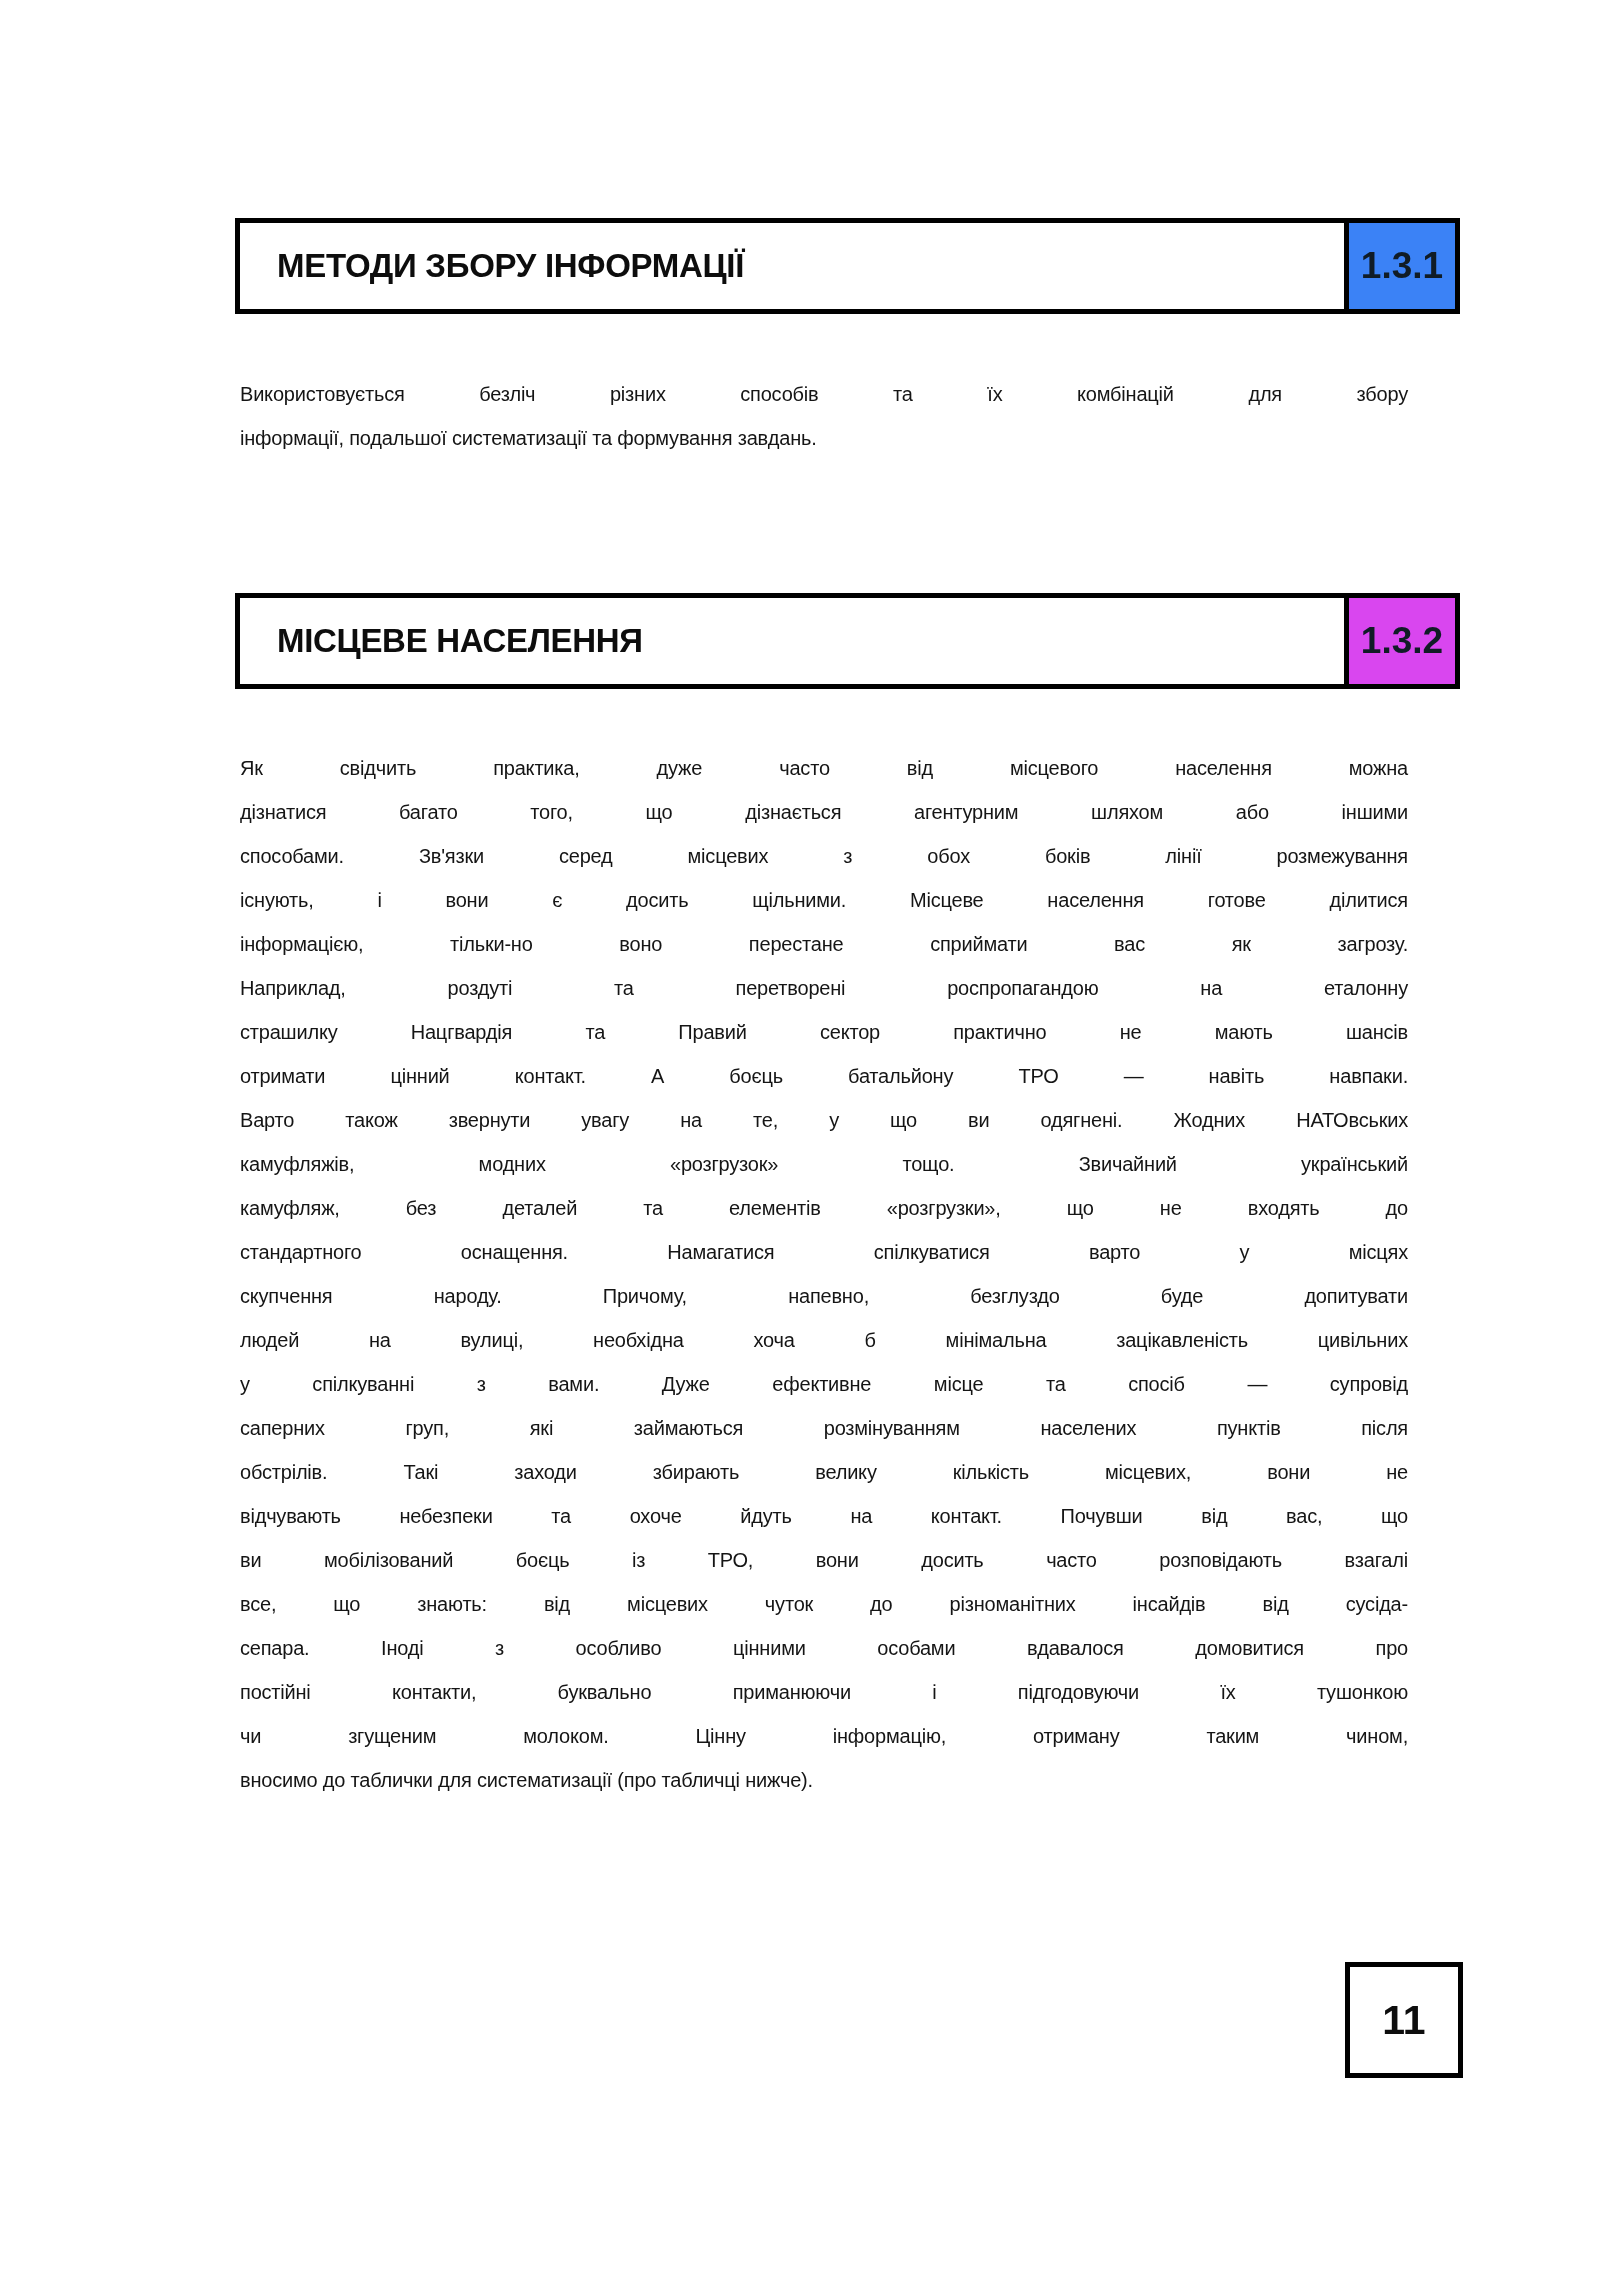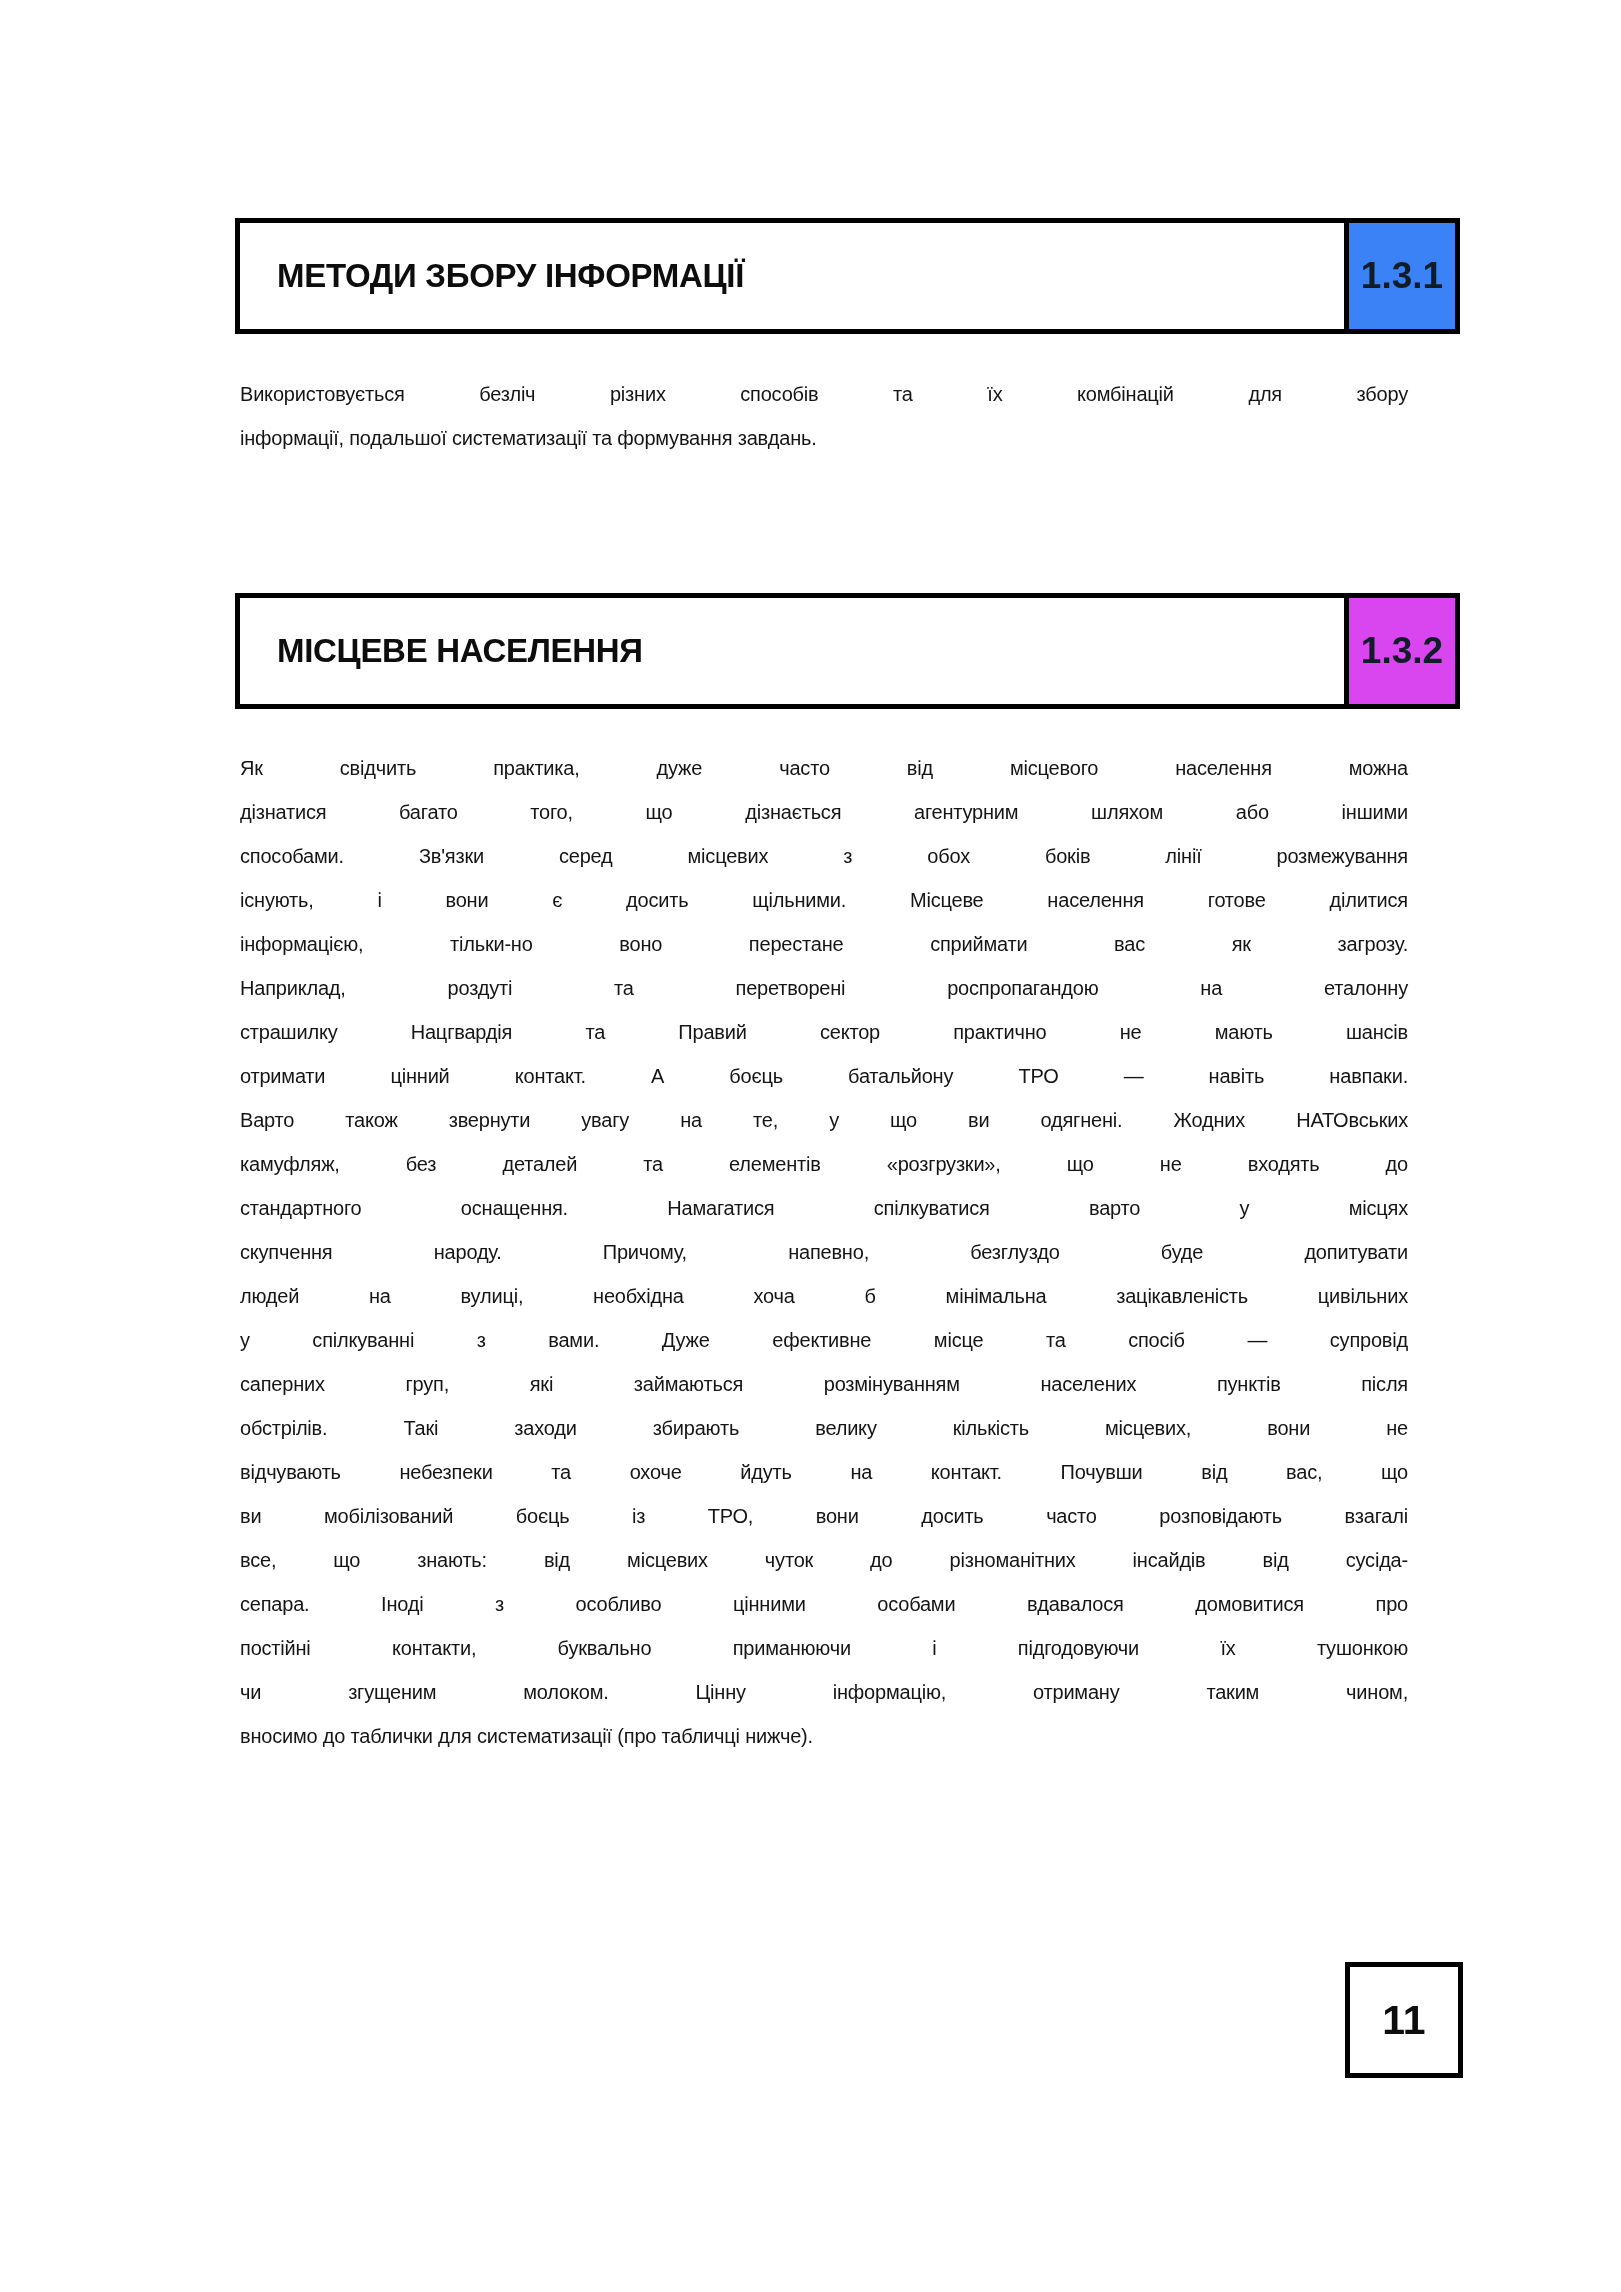--- a/index.html
+++ b/index.html
@@ -11,21 +11,21 @@
     height: 2293px;
     margin: 0 auto;
     background: #ffffff;
     color: #111111;
     overflow: hidden;
   }
   .section-header {
     position: absolute;
     left: 235px;
     width: 1225px;
-    height: 116px;
+    height: 96px;
     display: flex;
     align-items: stretch;
   }
   .section-header .title-box {
     flex: 1 1 auto;
     border: 5.9px solid #000000;
     background: #ffffff;
     display: flex;
     align-items: center;
     padding-left: 37px;
@@ -115,20 +115,21 @@
   <div class="textblock" id="para-2">
       <div class="jline">Як свідчить практика, дуже часто від місцевого населення можна</div>
       <div class="jline">дізнатися багато того, що дізнається агентурним шляхом або іншими</div>
       <div class="jline">способами. Зв'язки серед місцевих з обох боків лінії розмежування</div>
       <div class="jline">існують, і вони є досить щільними. Місцеве населення готове ділитися</div>
       <div class="jline">інформацією, тільки-но воно перестане сприймати вас як загрозу.</div>
       <div class="jline">Наприклад, роздуті та перетворені роспропагандою на еталонну</div>
       <div class="jline">страшилку Нацгвардія та Правий сектор практично не мають шансів</div>
       <div class="jline">отримати цінний контакт. А боєць батальйону ТРО — навіть навпаки.</div>
       <div class="jline">Варто також звернути увагу на те, у що ви одягнені. Жодних НАТОвських</div>
+      <div class="jline">камуфляжів, модних «розгрузок» тощо. Звичайний український</div>
       <div class="jline">камуфляж, без деталей та елементів «розгрузки», що не входять до</div>
       <div class="jline">стандартного оснащення. Намагатися спілкуватися варто у місцях</div>
       <div class="jline">скупчення народу. Причому, напевно, безглуздо буде допитувати</div>
       <div class="jline">людей на вулиці, необхідна хоча б мінімальна зацікавленість цивільних</div>
       <div class="jline">у спілкуванні з вами. Дуже ефективне місце та спосіб — супровід</div>
       <div class="jline">саперних груп, які займаються розмінуванням населених пунктів після</div>
       <div class="jline">обстрілів. Такі заходи збирають велику кількість місцевих, вони не</div>
       <div class="jline">відчувають небезпеки та охоче йдуть на контакт. Почувши від вас, що</div>
       <div class="jline">ви мобілізований боєць із ТРО, вони досить часто розповідають взагалі</div>
       <div class="jline">все, що знають: від місцевих чуток до різноманітних інсайдів від сусіда-</div>

